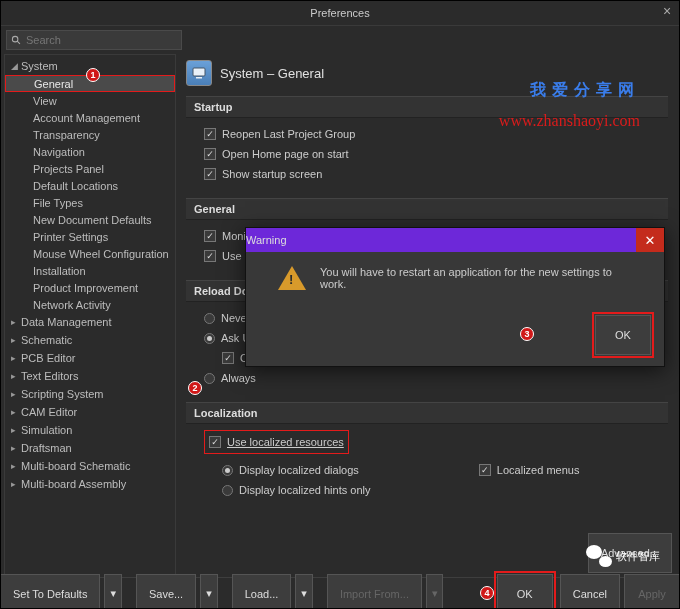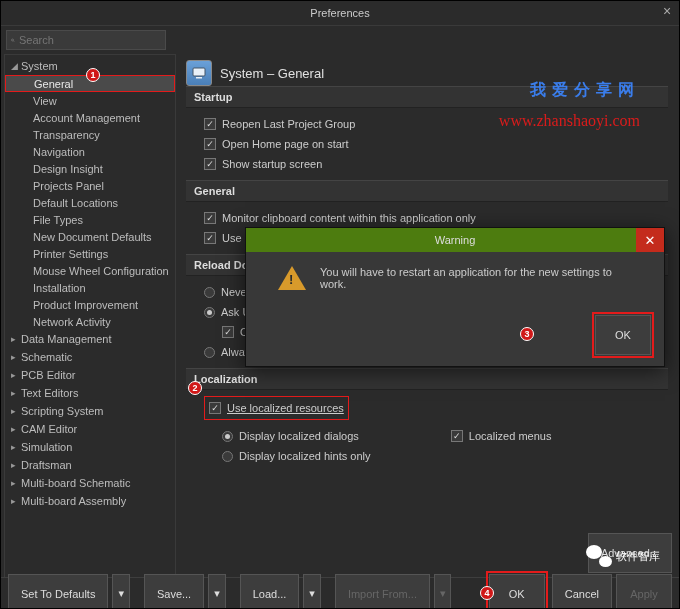--- a/index.html
+++ b/index.html
@@ -1,55 +1,55 @@
 <!DOCTYPE html>
 <html><head>
 <meta charset="utf-8">
 <style>
 *{margin:0;padding:0;box-sizing:border-box;font-family:"Segoe UI",Tahoma,sans-serif;font-size:11px;user-select:none}
 body{width:680px;height:609px;background:#2b2b2b;color:#cccccc;position:relative;overflow:hidden}
 .border-frame{position:absolute;inset:0;border:1px solid #000;pointer-events:none;z-index:200}
 .titlebar{height:26px;background:#2b2b2b;display:flex;align-items:center;justify-content:center;position:relative;border-bottom:1px solid #3a3a3a}
 .titlebar .close{position:absolute;right:6px;top:4px;width:14px;height:14px;color:#aaa;font-size:14px;line-height:14px;text-align:center}
 .search-row{padding:4px 6px}
-.search-box{width:160px;height:20px;background:#3a3a3a;border:1px solid #4a4a4a;display:flex;align-items:center;padding:0 4px;gap:4px}
+.search-box{width:176px;height:20px;background:#3a3a3a;border:1px solid #4a4a4a;display:flex;align-items:center;padding:0 4px;gap:4px}
 .search-box input{flex:1;background:transparent;border:none;color:#ccc;font-size:11px;outline:none}
 .main{display:flex;height:524px}
 .sidebar{width:172px;background:#2b2b2b;border:1px solid #3a3a3a;margin:0 4px;overflow:hidden}
 .tree{padding:2px 0}
 .tree-item{display:flex;align-items:center;height:18px;padding-left:6px;color:#bdbdbd;cursor:default}
 .tree-item .arrow{width:10px;font-size:9px;color:#999}
 .tree-item.root{font-weight:normal}
 .tree-sub{padding-left:28px;height:17px;display:flex;align-items:center;color:#bdbdbd}
 .tree-sub.sel{background:#4a4a4a;color:#e8e8e8}
 .red-box-1{border:1px solid #e31b1b}
 .content{flex:1;padding:6px 12px 0 6px;overflow:hidden}
-.hdr{display:flex;align-items:center;gap:8px;}
+.hdr{display:flex;align-items:center;gap:8px;margin-bottom:10px}
 .hdr-ico{width:26px;height:26px;background:linear-gradient(#6aa0d8,#4a7fb8);border:1px solid #888;border-radius:3px;display:flex;align-items:center;justify-content:center}
 .hdr-ico svg{width:16px;height:16px}
 .hdr-txt{font-size:13px;color:#e0e0e0}
-.section-title{background:#333;border-top:1px solid #444;border-bottom:1px solid #222;padding:4px 8px;font-weight:bold;color:#ddd;margin-top:0}
+.section-title{background:#333;border-top:1px solid #444;border-bottom:1px solid #222;padding:4px 8px;font-weight:bold;color:#ddd;margin-top:8px}
 .section-body{padding:6px 0 6px 18px}
 .chk-row{display:flex;align-items:center;height:20px;gap:6px}
 .chk{width:12px;height:12px;border:1px solid #777;background:#3a3a3a;display:flex;align-items:center;justify-content:center;font-size:9px;color:#ddd}
 .radio-row{display:flex;align-items:center;height:20px;gap:6px;padding-left:0}
 .radio{width:11px;height:11px;border:1px solid #777;border-radius:50%;background:#3a3a3a;display:flex;align-items:center;justify-content:center}
 .radio.on::after{content:"";width:5px;height:5px;background:#ccc;border-radius:50%}
 .indent{padding-left:18px}
 .red-box-2{border:1px solid #e31b1b;display:inline-flex;padding:1px 4px}
-.loc-row{display:flex;gap:92px;padding-left:18px}
+.loc-row{display:flex;gap:120px;padding-left:18px}
 .btn{background:#3d3d3d;border:1px solid #555;color:#ddd;height:40px;padding:0 12px;display:inline-flex;align-items:center;justify-content:center;cursor:default}
 .btn.disabled{color:#666}
 .btn.small-arrow{padding:0 5px;min-width:16px}
-.footer{position:absolute;bottom:0;left:0;right:0;height:32px;background:#2b2b2b;border-top:1px solid #3e3e3e;display:flex;align-items:center;padding:0 8px;gap:4px}
+.footer{position:absolute;bottom:0;left:0;right:0;height:32px;background:#2b2b2b;border-top:1px solid #3e3e3e;display:flex;align-items:center;padding:0 0;gap:4px}
 .footer .spacer{flex:1}
 .red-box-ok{border:2px solid #e31b1b;padding:1px}
 .ann{position:absolute;width:14px;height:14px;background:#d01818;border:1px solid #fff;border-radius:50%;color:#fff;font-size:9px;font-weight:bold;display:flex;align-items:center;justify-content:center;z-index:150}
 .warning-dlg{position:absolute;left:245px;top:227px;width:420px;background:#383838;border:1px solid #111;box-shadow:0 4px 20px rgba(0,0,0,0.6);z-index:100}
-.warning-title{height:24px;background:#4d7c0f;display:flex;align-items:center;justify-content:center;color:#ddd;position:relative}
+.warning-title{height:24px;background:#6d28d9;display:flex;align-items:center;color:#ddd;position:relative}
 .warning-close{position:absolute;right:0;top:0;width:28px;height:24px;background:#c42b1c;color:#fff;display:flex;align-items:center;justify-content:center;font-size:13px}
 .warning-body{display:flex;align-items:center;gap:14px;padding:14px 32px}
 .warn-ico{width:0;height:0;border-left:14px solid transparent;border-right:14px solid transparent;border-bottom:24px solid #d89a2b;position:relative}
 .warn-ico::after{content:"!";position:absolute;left:-3px;top:6px;color:#2b2b2b;font-weight:bold;font-size:13px}
 .warning-footer{display:flex;justify-content:flex-end;padding:8px 10px}
 .watermark1{position:absolute;right:40px;top:80px;color:#3b82f6;font-size:16px;font-family:"SimSun","宋体",serif;font-weight:bold;letter-spacing:6px;z-index:50;opacity:0.95}
 .watermark2{position:absolute;right:40px;top:112px;color:#e31b1b;font-size:16px;font-family:Georgia,serif;z-index:50;opacity:0.95}
 .wechat{position:absolute;right:20px;bottom:42px;display:flex;align-items:center;gap:4px;color:#fff;font-size:15px;font-family:"Microsoft YaHei",sans-serif;z-index:60}
 .wechat-ico{width:26px;height:22px;position:relative}
 .wechat-ico .b1{width:16px;height:14px;background:#fff;border-radius:50%;position:absolute;left:0;top:0}
@@ -90,23 +90,20 @@
           <span>View</span>
         </div>
       <div class="tree-sub">
           <span>Account Management</span>
         </div>
       <div class="tree-sub">
           <span>Transparency</span>
         </div>
       <div class="tree-sub">
           <span>Navigation</span>
-        </div>
-      <div class="tree-sub">
-          <span>Design Insight</span>
         </div>
       <div class="tree-sub">
           <span>Projects Panel</span>
         </div>
       <div class="tree-sub">
           <span>Default Locations</span>
         </div>
       <div class="tree-sub">
           <span>File Types</span>
         </div>

